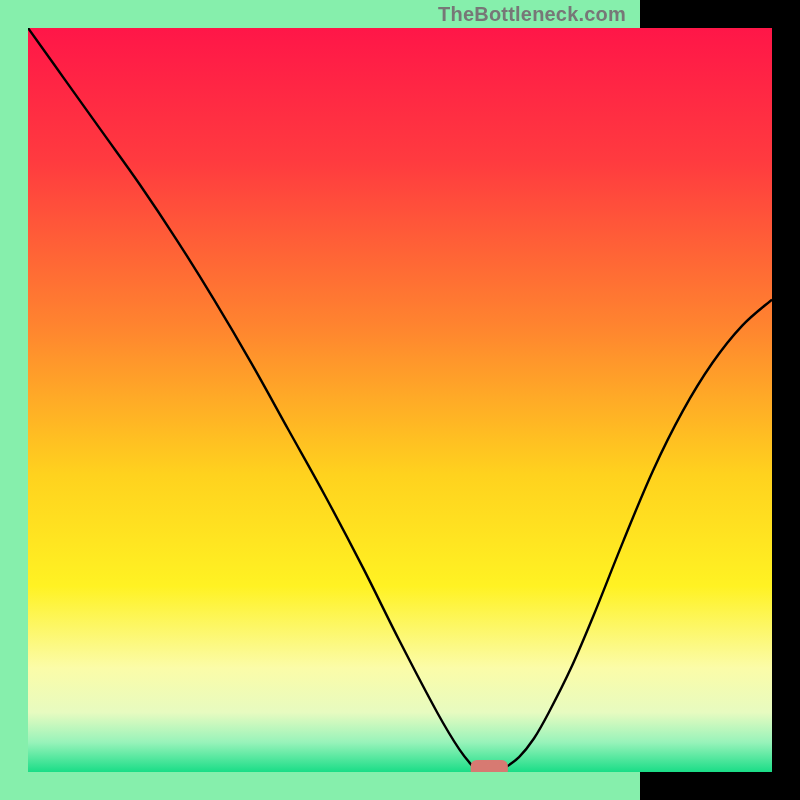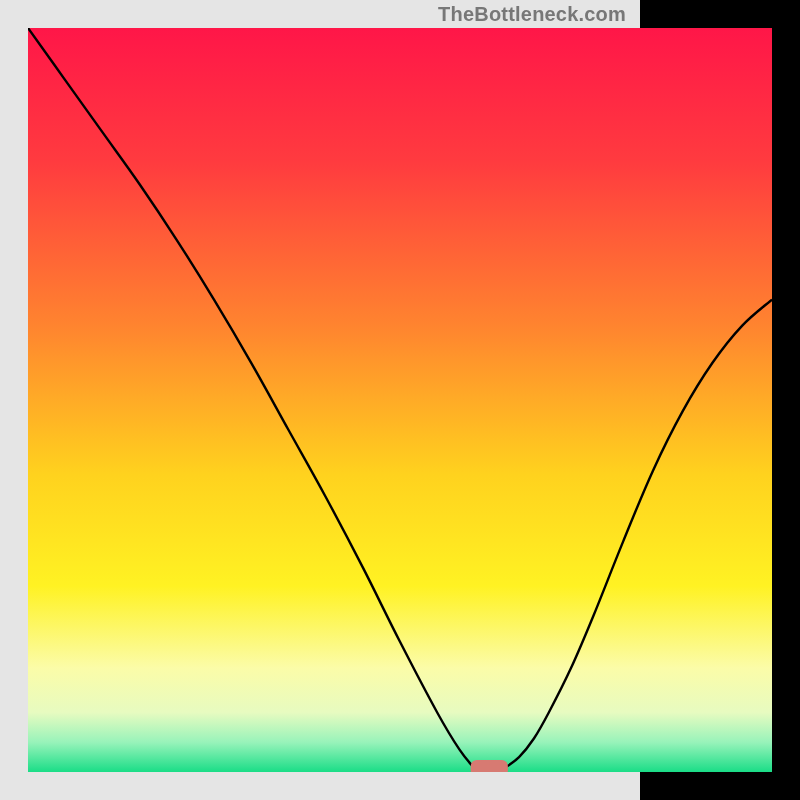--- a/index.html
+++ b/index.html
@@ -8,21 +8,21 @@
     width: 800px;
     height: 800px;
     overflow: hidden;
     background: #000;
     font-family: Arial, Helvetica, sans-serif;
   }
   .frame {
     position: absolute;
     left: 0; top: 0;
     width: 640px; height: 800px;
-    background: #e5e5e5;
+    background: #86efac;
   }
   .watermark {
     position: absolute;
     top: 3px;
     right: 14px;
     color: #777;
     font-size: 20px;
     font-weight: bold;
     letter-spacing: 0.2px;
   }

